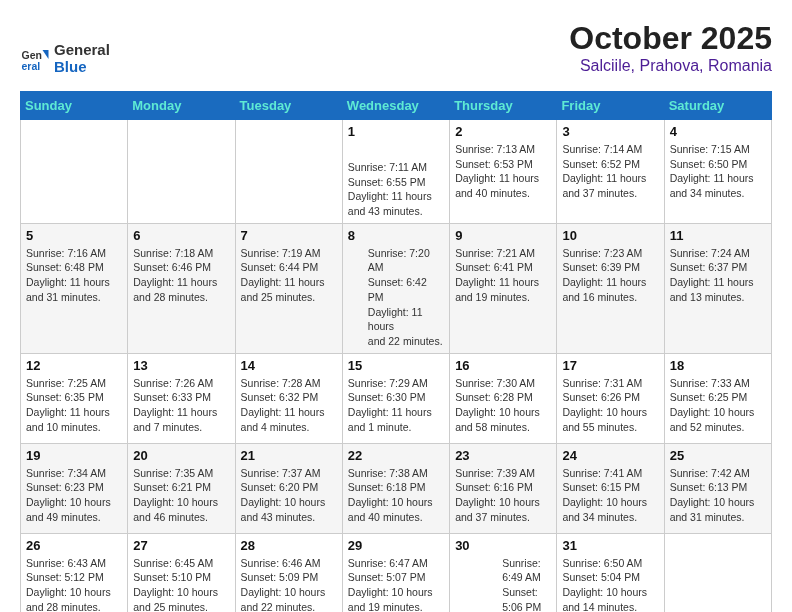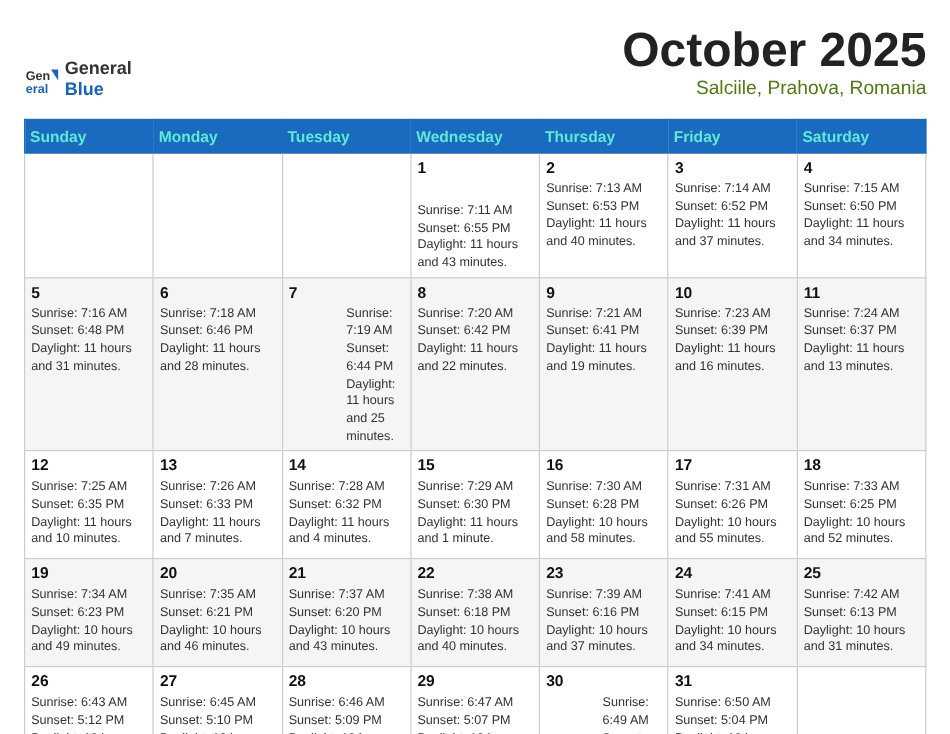--- a/index.html
+++ b/index.html
@@ -31,27 +31,27 @@
     .logo-general { color: #333; }
     .logo-blue { color: #1565c0; }
     .logo-icon {
       width: 30px;
       height: 30px;
     }
     .title-block {
       text-align: right;
     }
     .month-title {
-      font-size: 40px;
+      font-size: 32px;
       font-weight: bold;
       color: #222;
     }
     .location {
       font-size: 16px;
-      color: #4d7c0f;
+      color: #4c1d95;
     }
     .calendar {
       width: 100%;
       border-collapse: collapse;
       font-size: 11px;
     }
     .calendar th {
       background-color: #1a6bbf;
       color: #5eead4;
       padding: 6px 4px;
@@ -163,28 +163,28 @@
         </td>
         <td>
           <div class="day-number">6</div>
           <div class="day-info" style="white-space: pre-line;">Sunrise: 7:18 AM
 Sunset: 6:46 PM
 Daylight: 11 hours
 and 28 minutes.</div>
         </td>
         <td>
           <div class="day-number">7</div>
-          <div class="day-info" style="white-space: pre-line; margin-left: 48px;">Sunrise: 7:19 AM
+          <div class="day-info" style="white-space: pre-line;">Sunrise: 7:19 AM
 Sunset: 6:44 PM
 Daylight: 11 hours
 and 25 minutes.</div>
         </td>
         <td>
           <div class="day-number">8</div>
-          <div class="day-info" style="white-space: pre-line;">Sunrise: 7:20 AM
+          <div class="day-info" style="white-space: pre-line; margin-left: 20px;">Sunrise: 7:20 AM
 Sunset: 6:42 PM
 Daylight: 11 hours
 and 22 minutes.</div>
         </td>
         <td>
           <div class="day-number">9</div>
           <div class="day-info" style="white-space: pre-line;">Sunrise: 7:21 AM
 Sunset: 6:41 PM
 Daylight: 11 hours
 and 19 minutes.</div>

